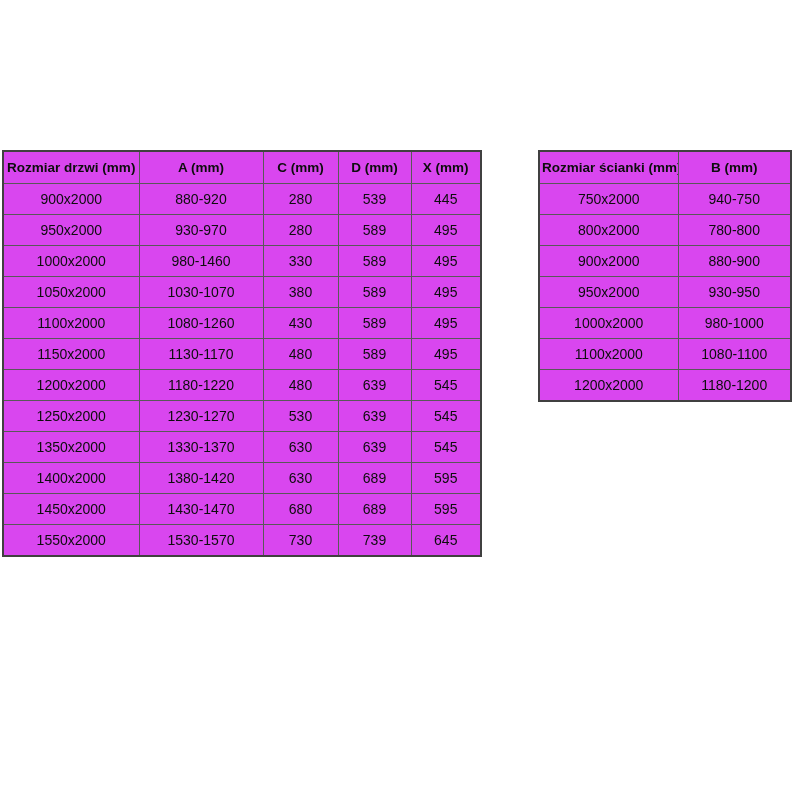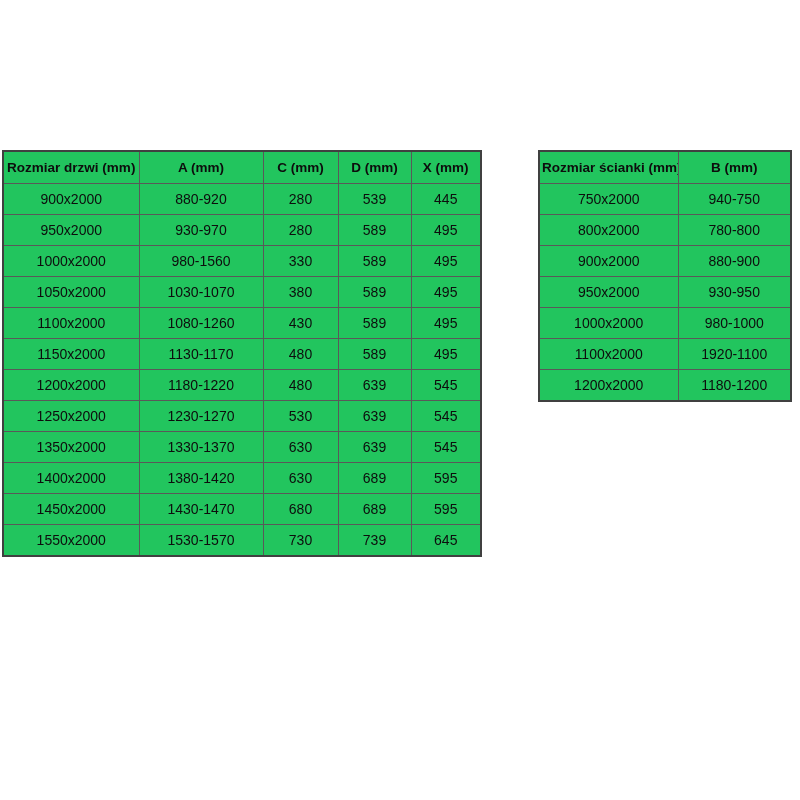--- a/index.html
+++ b/index.html
@@ -14,21 +14,21 @@
   .page {
     position: relative;
     width: 800px;
     height: 800px;
     background: #ffffff;
     overflow: hidden;
   }
   table.spec {
     border-collapse: collapse;
     table-layout: fixed;
-    background: #22c55e;
+    background: #d946ef;
     position: absolute;
   }
   table.spec th,
   table.spec td {
     border: 1px solid #595959;
     text-align: center;
     vertical-align: middle;
     padding: 0 2px;
     overflow: hidden;
     white-space: nowrap;
@@ -91,21 +91,21 @@
         </tr>
         <tr>
           <td>950x2000</td>
           <td>930-970</td>
           <td>280</td>
           <td>589</td>
           <td>495</td>
         </tr>
         <tr>
           <td>1000x2000</td>
-          <td>980-1560</td>
+          <td>980-1460</td>
           <td>330</td>
           <td>589</td>
           <td>495</td>
         </tr>
         <tr>
           <td>1050x2000</td>
           <td>1030-1070</td>
           <td>380</td>
           <td>589</td>
           <td>495</td>
@@ -195,21 +195,21 @@
         <tr>
           <td>950x2000</td>
           <td>930-950</td>
         </tr>
         <tr>
           <td>1000x2000</td>
           <td>980-1000</td>
         </tr>
         <tr>
           <td>1100x2000</td>
-          <td>1920-1100</td>
+          <td>1080-1100</td>
         </tr>
         <tr>
           <td>1200x2000</td>
           <td>1180-1200</td>
         </tr>
       </tbody>
     </table>
 </div>
 
 </body></html>

